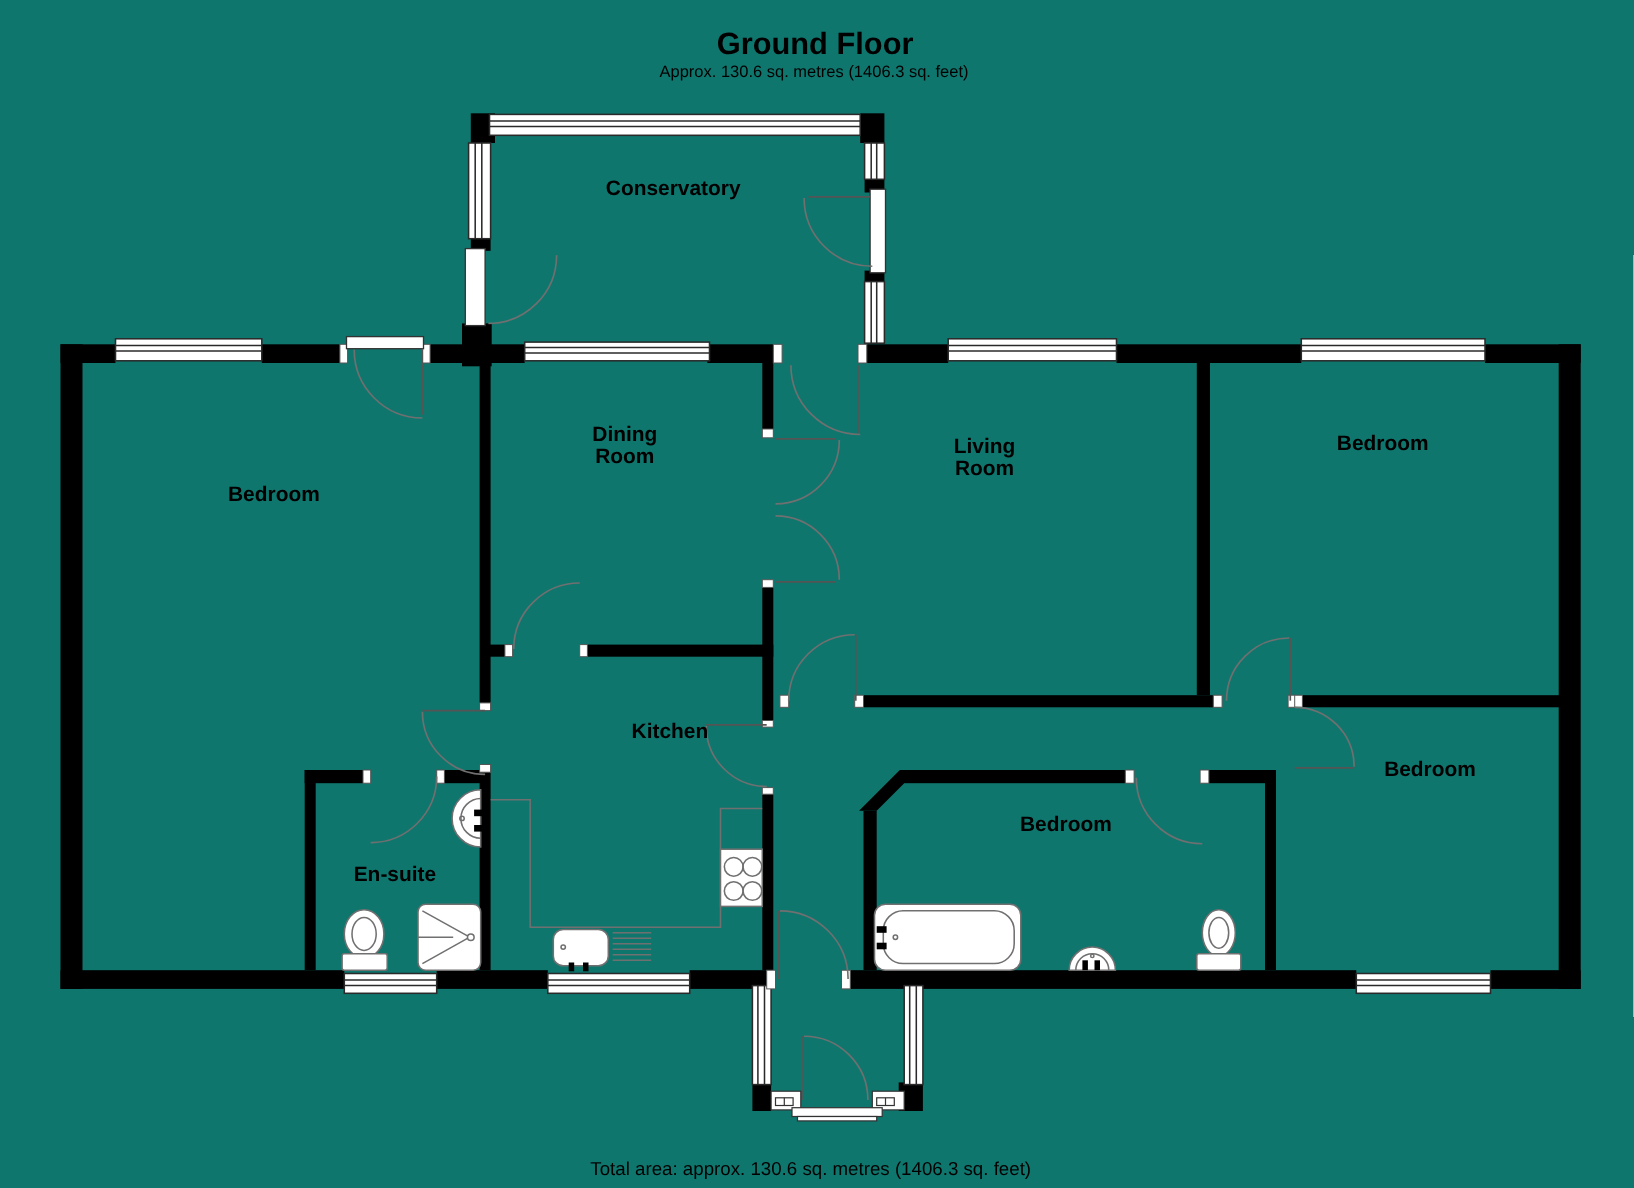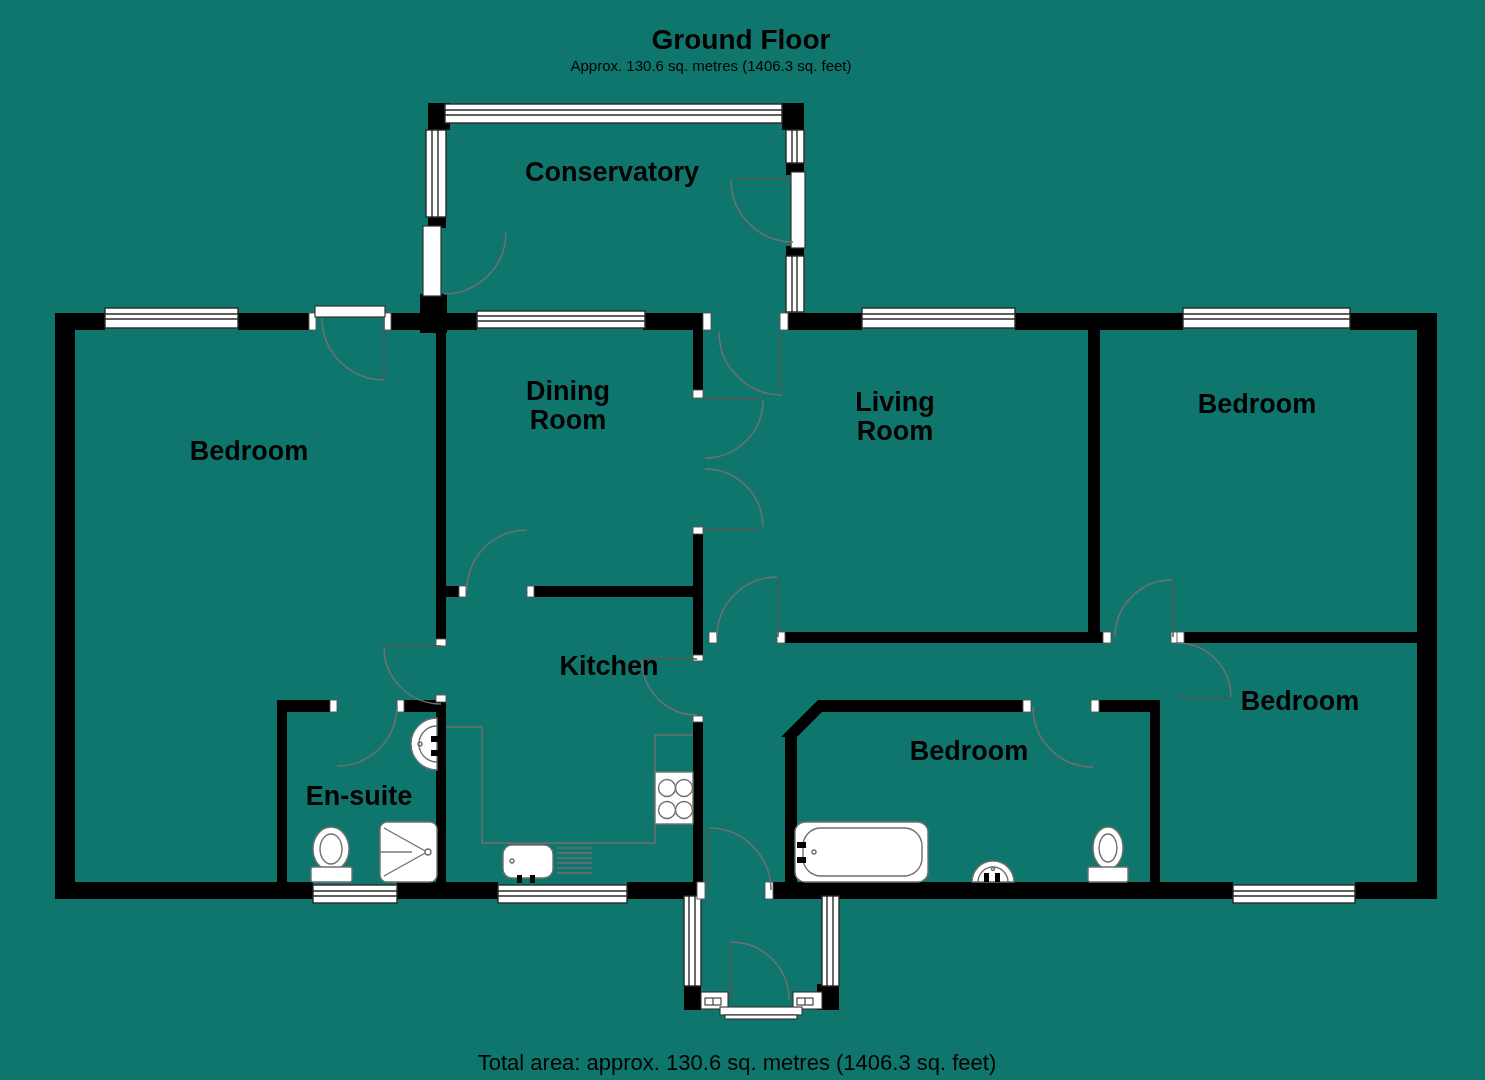--- a/index.html
+++ b/index.html
@@ -1,24 +1,24 @@
 <!DOCTYPE html>
 <html><head>
 <meta charset="utf-8">
 <style>
   html,body{margin:0;padding:0;background:#fff;}
   .canvas{position:relative;width:1485px;height:1080px;background:#0f766e;overflow:hidden;
           font-family:Liberation Sans, sans-serif;}
   .plan-svg{position:absolute;left:0;top:0;}
   .lbl{position:absolute;transform:translate(-50%,-50%);color:#000;text-align:center;
        white-space:pre-line;line-height:1.07;pointer-events:none;}
-  .lbl.room{font-weight:bold;font-size:27px;}
+  .lbl.room{font-weight:bold;font-size:19px;}
   .lbl.title{font-weight:bold;font-size:28px;}
   .lbl.subtitle{font-size:15px;}
-  .lbl.footer{font-size:22px;}
+  .lbl.footer{font-size:17px;}
 </style>
 </head>
 <body>
 
 <div class="canvas">
 
 <svg class="plan-svg" width="1485" height="1080" viewBox="0 0 1485 1080">
 
   <g fill="#000">
     <rect x="55" y="313" width="50" height="17"></rect>
@@ -304,21 +304,21 @@
     </g>
     <g>
       <ellipse cx="1108" cy="848" rx="15" ry="21"></ellipse>
       <ellipse cx="1108" cy="848" rx="9" ry="14" fill="none"></ellipse>
       <rect x="1088" y="867" width="40" height="15" rx="2"></rect>
     </g>
   </g>
 </svg>
 
   <div class="lbl title" style="left:741px;top:40px;">Ground Floor</div>
-  <div class="lbl subtitle" style="left:711px;top:66px;">Approx. 130.6 sq. metres (1406.3 sq. feet)</div>
+  <div class="lbl subtitle" style="left:740px;top:66px;">Approx. 130.6 sq. metres (1406.3 sq. feet)</div>
 
   <div class="lbl room" style="left:612px;top:172px;">Conservatory</div>
   <div class="lbl room" style="left:249px;top:451px;">Bedroom</div>
   <div class="lbl room" style="left:568px;top:406px;text-align:center;">Dining
 Room</div>
   <div class="lbl room" style="left:895px;top:417px;">Living
 Room</div>
   <div class="lbl room" style="left:1257px;top:404px;">Bedroom</div>
   <div class="lbl room" style="left:568px;top:666px;margin-left:41px;">Kitchen</div>
   <div class="lbl room" style="left:359px;top:796px;">En-suite</div>

